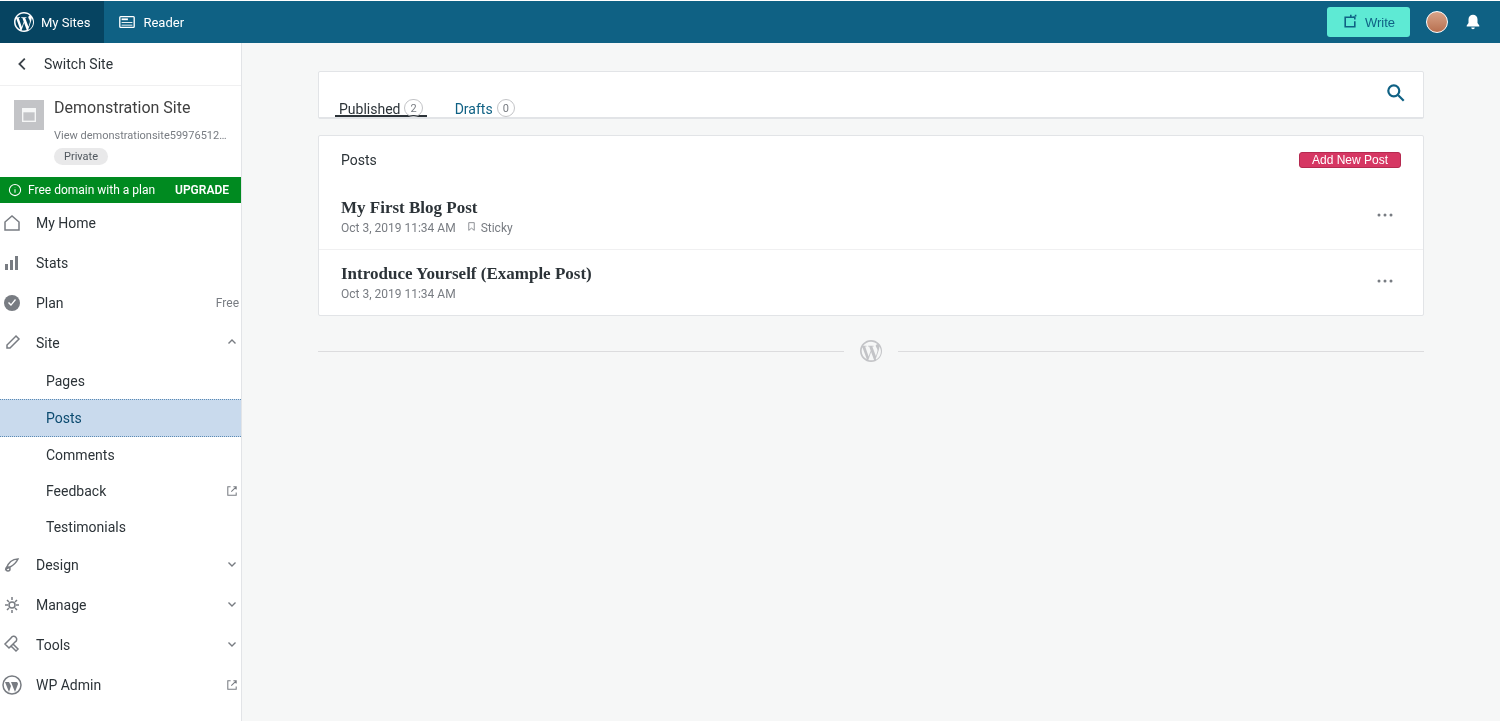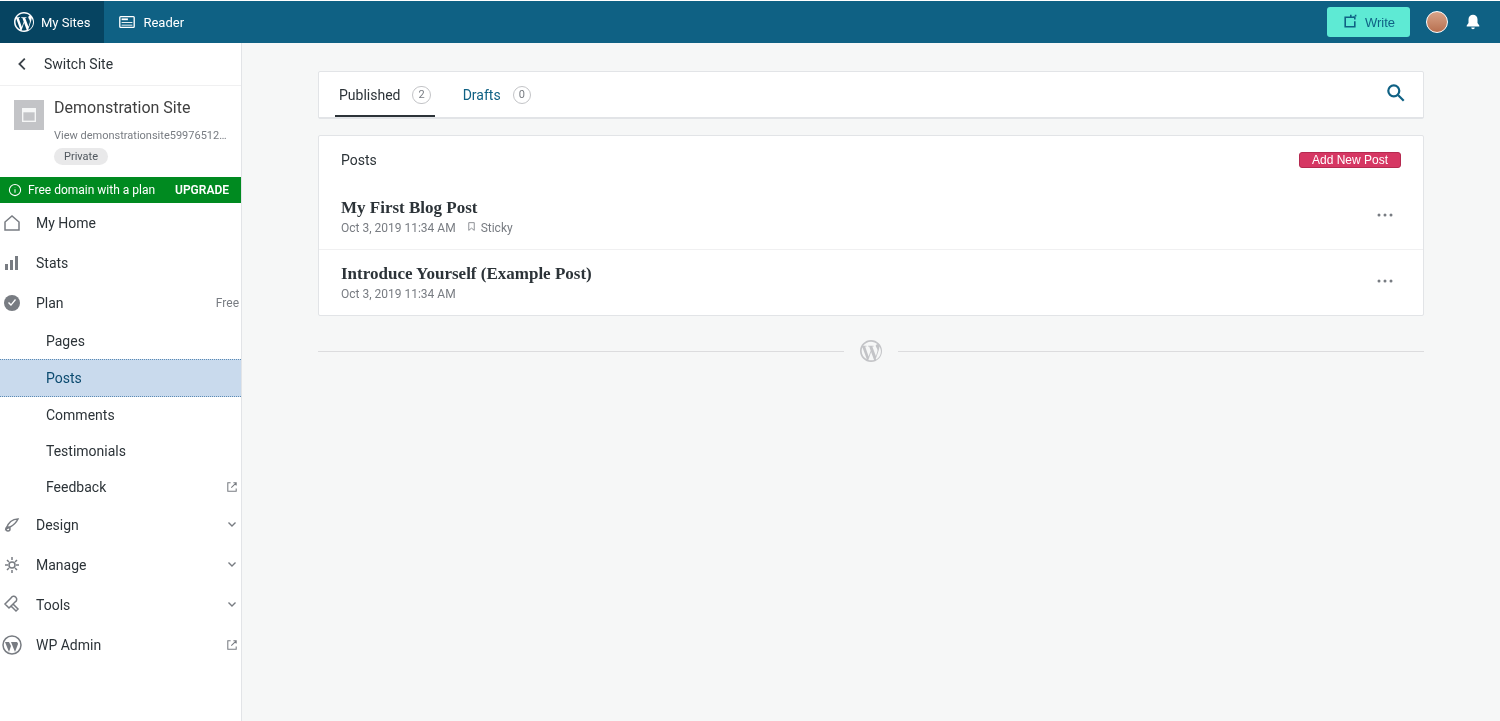--- a/index.html
+++ b/index.html
@@ -30,21 +30,21 @@
 .nav-item .icon{width:20px;height:20px;display:flex;align-items:center;justify-content:center;color:#787c82}
 .nav-item .label{flex:1}
 .nav-item .meta{font-size:12px;color:#787c82}
 .nav-item .chev{color:#787c82}
 .nav-sub .nav-item{padding-left:46px}
 .nav-item.selected{background:#c9daed;color:#0b4a6f;border-top:1px dotted #5b8bb5;border-bottom:1px dotted #5b8bb5}
 .ext{width:14px;height:14px;color:#787c82}
 .content{flex:1;padding:28px 76px;overflow:auto}
 .panel{background:#fff;border:1px solid #e2e4e7;border-radius:2px}
 .tabs{display:flex;align-items:center;padding:0 16px;height:46px;border-bottom:1px solid #e2e4e7}
-.tab{display:flex;align-items:center;gap:12px;height:100%;padding:0 4px;margin-right:24px;cursor:pointer;color:#0f6184}
+.tab{display:flex;align-items:flex-end;gap:4px;height:100%;padding:0 4px;margin-right:24px;cursor:pointer;color:#0f6184}
 .tab.active{color:#2c3338;box-shadow:inset 0 -2px 0 #2c3338}
 .tab .count{display:inline-flex;align-items:center;justify-content:center;min-width:18px;height:18px;border-radius:9px;border:1px solid #c3c4c7;font-size:11px;padding:0 5px;color:#787c82}
 .tabs .search{margin-left:auto;color:#0f6184;cursor:pointer}
 .posts-head{display:flex;align-items:center;justify-content:space-between;padding:12px 22px;height:48px}
 .posts-head h2{font-size:14px;font-weight:400}
 .add-btn{background:#d63763;color:#fff;border:1px solid #b52a50;border-radius:3px;font-size:12px;padding:0 12px;cursor:pointer}
 .post-row{display:flex;align-items:center;justify-content:space-between;padding:14px 22px;border-top:1px solid #f0f0f1}
 .post-row:first-child{border-top:none}
 .post-title{font-family:Georgia,"Times New Roman",serif;font-weight:700;font-size:17px;color:#2c3338;margin-bottom:3px}
 .post-meta{font-size:12px;color:#787c82;display:flex;align-items:center;gap:10px}
@@ -147,39 +147,50 @@
     <div class="nav-item">
       <span class="icon">
           <svg width="20" height="20" viewBox="0 0 20 20" fill="#787c82">
             <circle cx="10" cy="10" r="8"></circle>
             <path fill="#fff" d="M6 10l3 3 5-6-1-1-4 5-2-2z"></path>
           </svg>
         </span>
       <span class="label">Plan</span>
       <span class="meta">Free</span>
     </div>
+    <div class="nav-item">
+      <span class="icon">
+          <svg width="20" height="20" viewBox="0 0 20 20" fill="none" stroke="#787c82" stroke-width="1.5">
+            <path d="M14 3l3 3-9 9H5v-3z"></path>
+          </svg>
+        </span>
+      <span class="label">Site</span>
+      <span class="chev"><svg width="14" height="14" viewBox="0 0 20 20" fill="none" stroke="#787c82" stroke-width="2">
+            <polyline points="5,12 10,7 15,12"></polyline>
+          </svg></span>
+    </div>
     <div class="nav-sub">
       <div class="nav-item">
           <span class="label">Pages</span>
         </div>
       <div class="nav-item selected">
           <span class="label">Posts</span>
         </div>
       <div class="nav-item">
           <span class="label">Comments</span>
-        </div>
-      <div class="nav-item">
-          <span class="label">Testimonials</span>
         </div>
       <div class="nav-item">
         <span class="label">Feedback</span>
         <svg class="ext" viewBox="0 0 20 20" fill="none" stroke="#787c82" stroke-width="1.5">
             <path d="M8 4H4v12h12v-4M12 4h4v4M16 4l-7 7"></path>
           </svg>
       </div>
+      <div class="nav-item">
+          <span class="label">Testimonials</span>
+        </div>
     </div>
     <div class="nav-item">
       <span class="icon">
           <svg width="20" height="20" viewBox="0 0 20 20" fill="none" stroke="#787c82" stroke-width="1.5">
             <path d="M4 14c2-6 6-10 12-10-2 4-4 6-8 8l-4 2z"></path>
             <circle cx="6" cy="14" r="2"></circle>
           </svg>
         </span>
       <span class="label">Design</span>
       <span class="chev"><svg width="14" height="14" viewBox="0 0 20 20" fill="none" stroke="#787c82" stroke-width="2">

